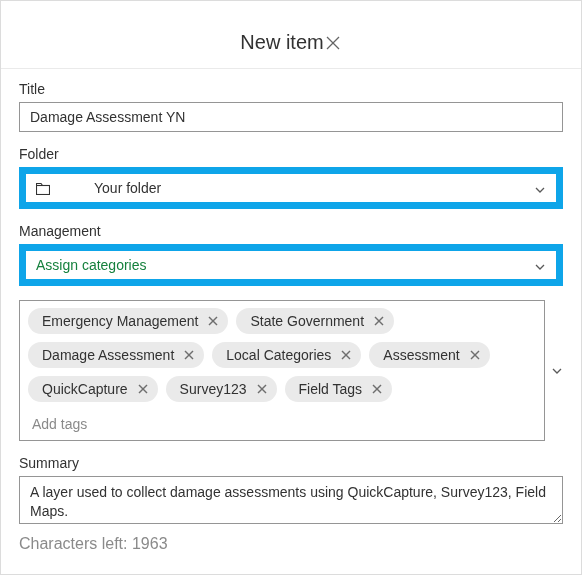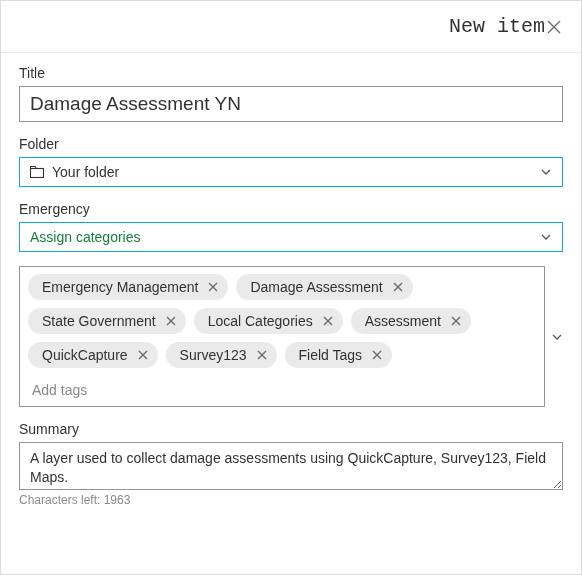--- a/index.html
+++ b/index.html
@@ -15,25 +15,24 @@
       width: 582px;
       height: 575px;
     }
     .dialog {
       border: 1px solid #dcdcdc;
       width: 582px;
       height: 575px;
     }
     .dialog-header {
       display: flex;
-      justify-content: flex-end;
-      align-items: center;
-      padding: 14px 18px 14px 18px;
+      justify-content: center;
+      align-items: center;
+      padding: 30px 18px 14px 18px;
       border-bottom: 1px solid #eaeaea;
-      font-family: Liberation Mono, monospace;
     }
     .dialog-title {
       font-size: 20px;
       font-weight: 400;
       color: #323232;
     }
     .close-btn {
       cursor: pointer;
       width: 18px;
       height: 18px;
@@ -57,33 +56,34 @@
     .field-label {
       font-size: 14px;
       color: #323232;
       margin-bottom: 5px;
       display: block;
     }
     .text-input {
       width: 100%;
       border: 1px solid #959595;
       padding: 6px 10px;
-      font-size: 19px;
+      font-size: 14px;
       font-family: inherit;
       color: #323232;
       outline: none;
     }
     .select-wrap {
       position: relative;
       width: 100%;
-      border: 1px solid #0ea5e9;
-      display: flex;
-      align-items: center;
+      border: 7px solid #0ea5e9;
+      display: flex;
+      align-items: flex-end;
       padding: 6px 10px;
       cursor: pointer;
+      gap: 36px;
     }
     .folder-icon {
       margin-right: 8px;
       width: 14px;
       height: 14px;
       display: inline-flex;
       align-items: center;
     }
     .select-value {
       flex: 1;
@@ -156,23 +156,23 @@
       padding: 6px 10px;
       font-size: 14px;
       font-family: inherit;
       color: #323232;
       resize: both;
       overflow: auto;
       height: 48px;
       line-height: 1.35;
     }
     .char-count {
-      font-size: 12px;
+      font-size: 16px;
       color: #8a8a8a;
-      margin-top: 0;
+      margin-top: 8px;
     }
     .outside-chevron {
       cursor: pointer;
     }
   </style>
 </head>
 <body>
 
 <div class="dialog">
   <div class="dialog-header">
@@ -204,21 +204,21 @@
         <span class="select-value">Your folder</span>
         <span class="chevron">
           <svg width="10" height="6" viewBox="0 0 10 6">
               <polyline points="1,1 5,5 9,1"></polyline>
             </svg>
         </span>
       </div>
     </div>
 
     <div class="field-group">
-      <label class="field-label">Emergency</label>
+      <label class="field-label">Management</label>
       <div class="select-wrap">
         <span class="select-value select-placeholder">Assign categories</span>
         <span class="chevron">
           <svg width="10" height="6" viewBox="0 0 10 6">
               <polyline points="1,1 5,5 9,1"></polyline>
             </svg>
         </span>
       </div>
     </div>
 
@@ -228,30 +228,30 @@
           <span class="tag-chip">
             <span>Emergency Management</span>
             <span class="tag-remove">
                 <svg width="10" height="10" viewBox="0 0 10 10">
                   <line x1="1" y1="1" x2="9" y2="9"></line>
                   <line x1="9" y1="1" x2="1" y2="9"></line>
                 </svg>
               </span>
           </span>
           <span class="tag-chip">
+            <span>State Government</span>
+            <span class="tag-remove">
+                <svg width="10" height="10" viewBox="0 0 10 10">
+                  <line x1="1" y1="1" x2="9" y2="9"></line>
+                  <line x1="9" y1="1" x2="1" y2="9"></line>
+                </svg>
+              </span>
+          </span>
+          <span class="tag-chip">
             <span>Damage Assessment</span>
-            <span class="tag-remove">
-                <svg width="10" height="10" viewBox="0 0 10 10">
-                  <line x1="1" y1="1" x2="9" y2="9"></line>
-                  <line x1="9" y1="1" x2="1" y2="9"></line>
-                </svg>
-              </span>
-          </span>
-          <span class="tag-chip">
-            <span>State Government</span>
             <span class="tag-remove">
                 <svg width="10" height="10" viewBox="0 0 10 10">
                   <line x1="1" y1="1" x2="9" y2="9"></line>
                   <line x1="9" y1="1" x2="1" y2="9"></line>
                 </svg>
               </span>
           </span>
           <span class="tag-chip">
             <span>Local Categories</span>
             <span class="tag-remove">

